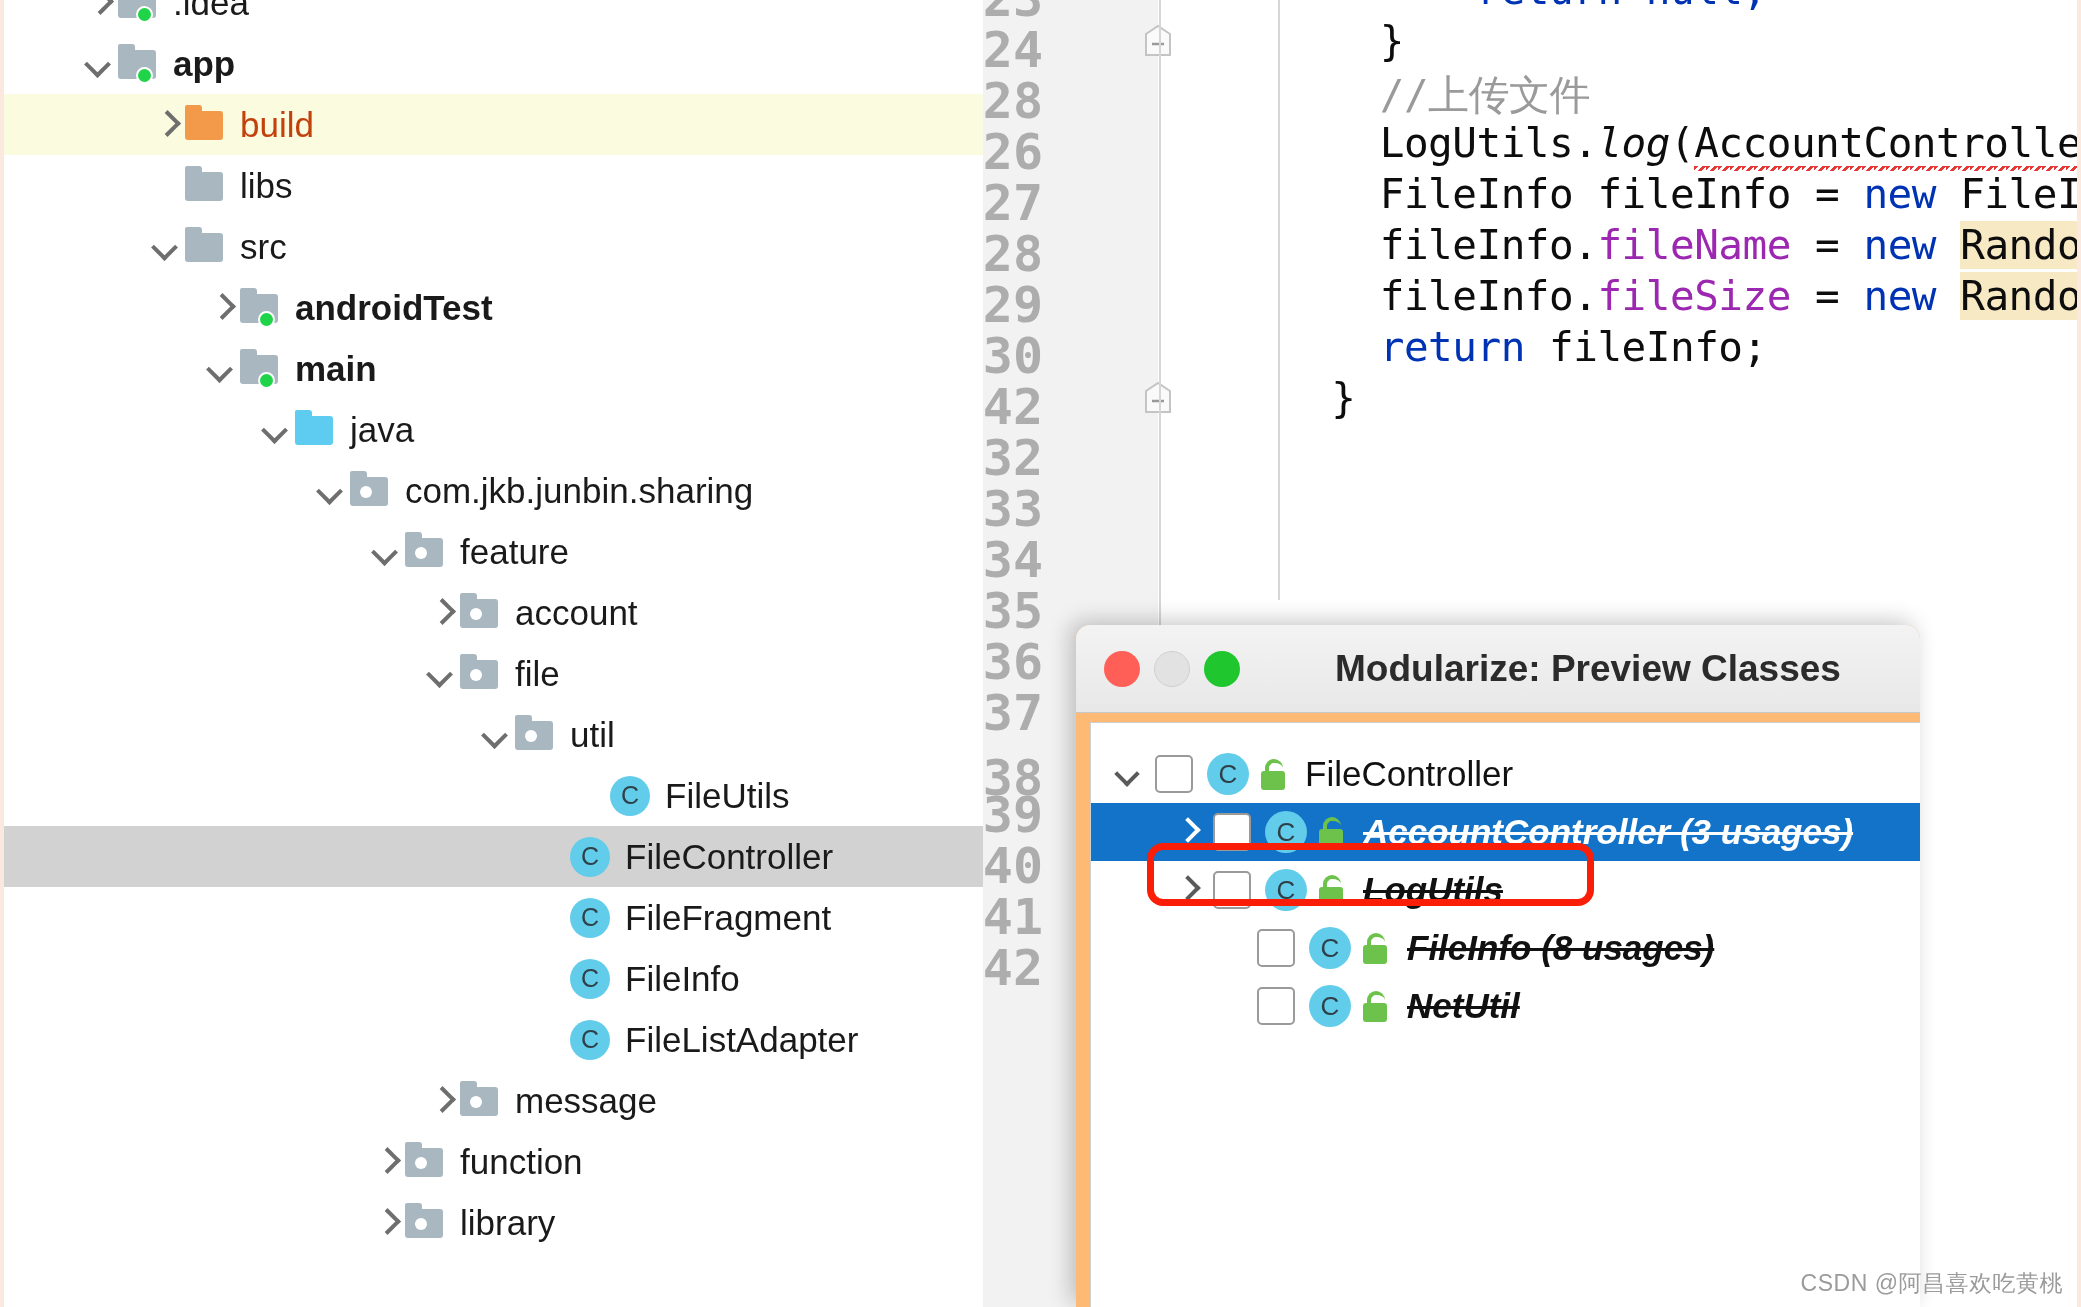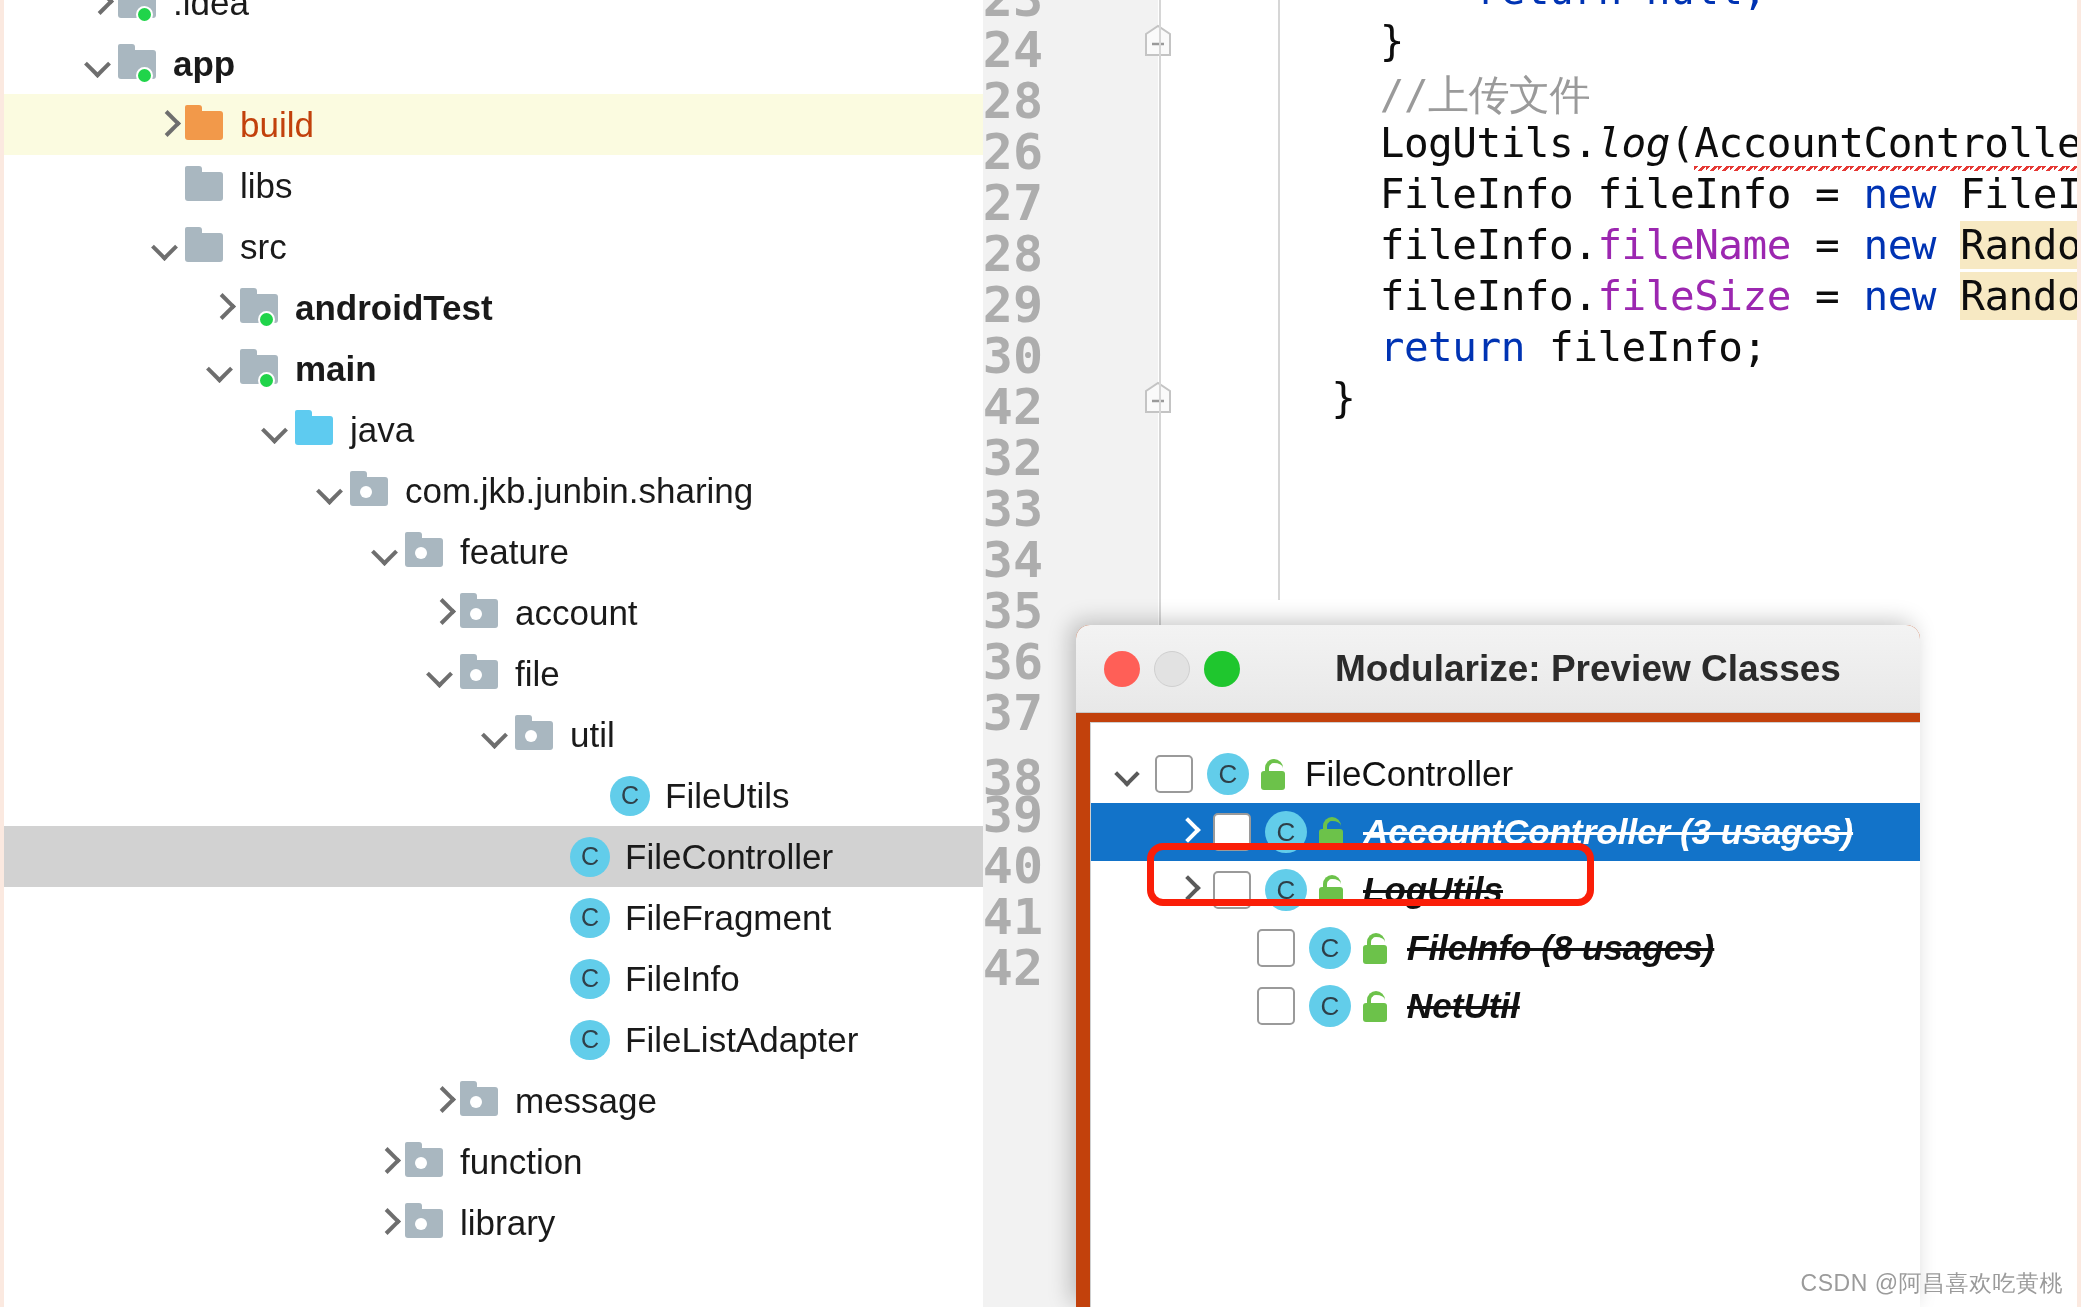--- a/index.html
+++ b/index.html
@@ -151,21 +151,21 @@
   }
   #editor-right-edge {
     position: absolute; right: 0; top: 0;
     width: 4px; height: 1307px; background: #fbe9e0;
   }
 
   
   #modal {
     position: absolute; left: 1076px; top: 625px;
     width: 844px; height: 682px;
-    background: #c2410c;
+    background: #fdba74;
     border-radius: 14px 14px 0 0;
     box-shadow: -6px -4px 22px rgba(0,0,0,0.22);
     overflow: hidden;
   }
   #modal-titlebar {
     position: relative;
     height: 88px;
     background: linear-gradient(#f3f3f3, #e8e8e8);
     border-bottom: 1px solid #c8c8c8;
     display: flex; align-items: center;

